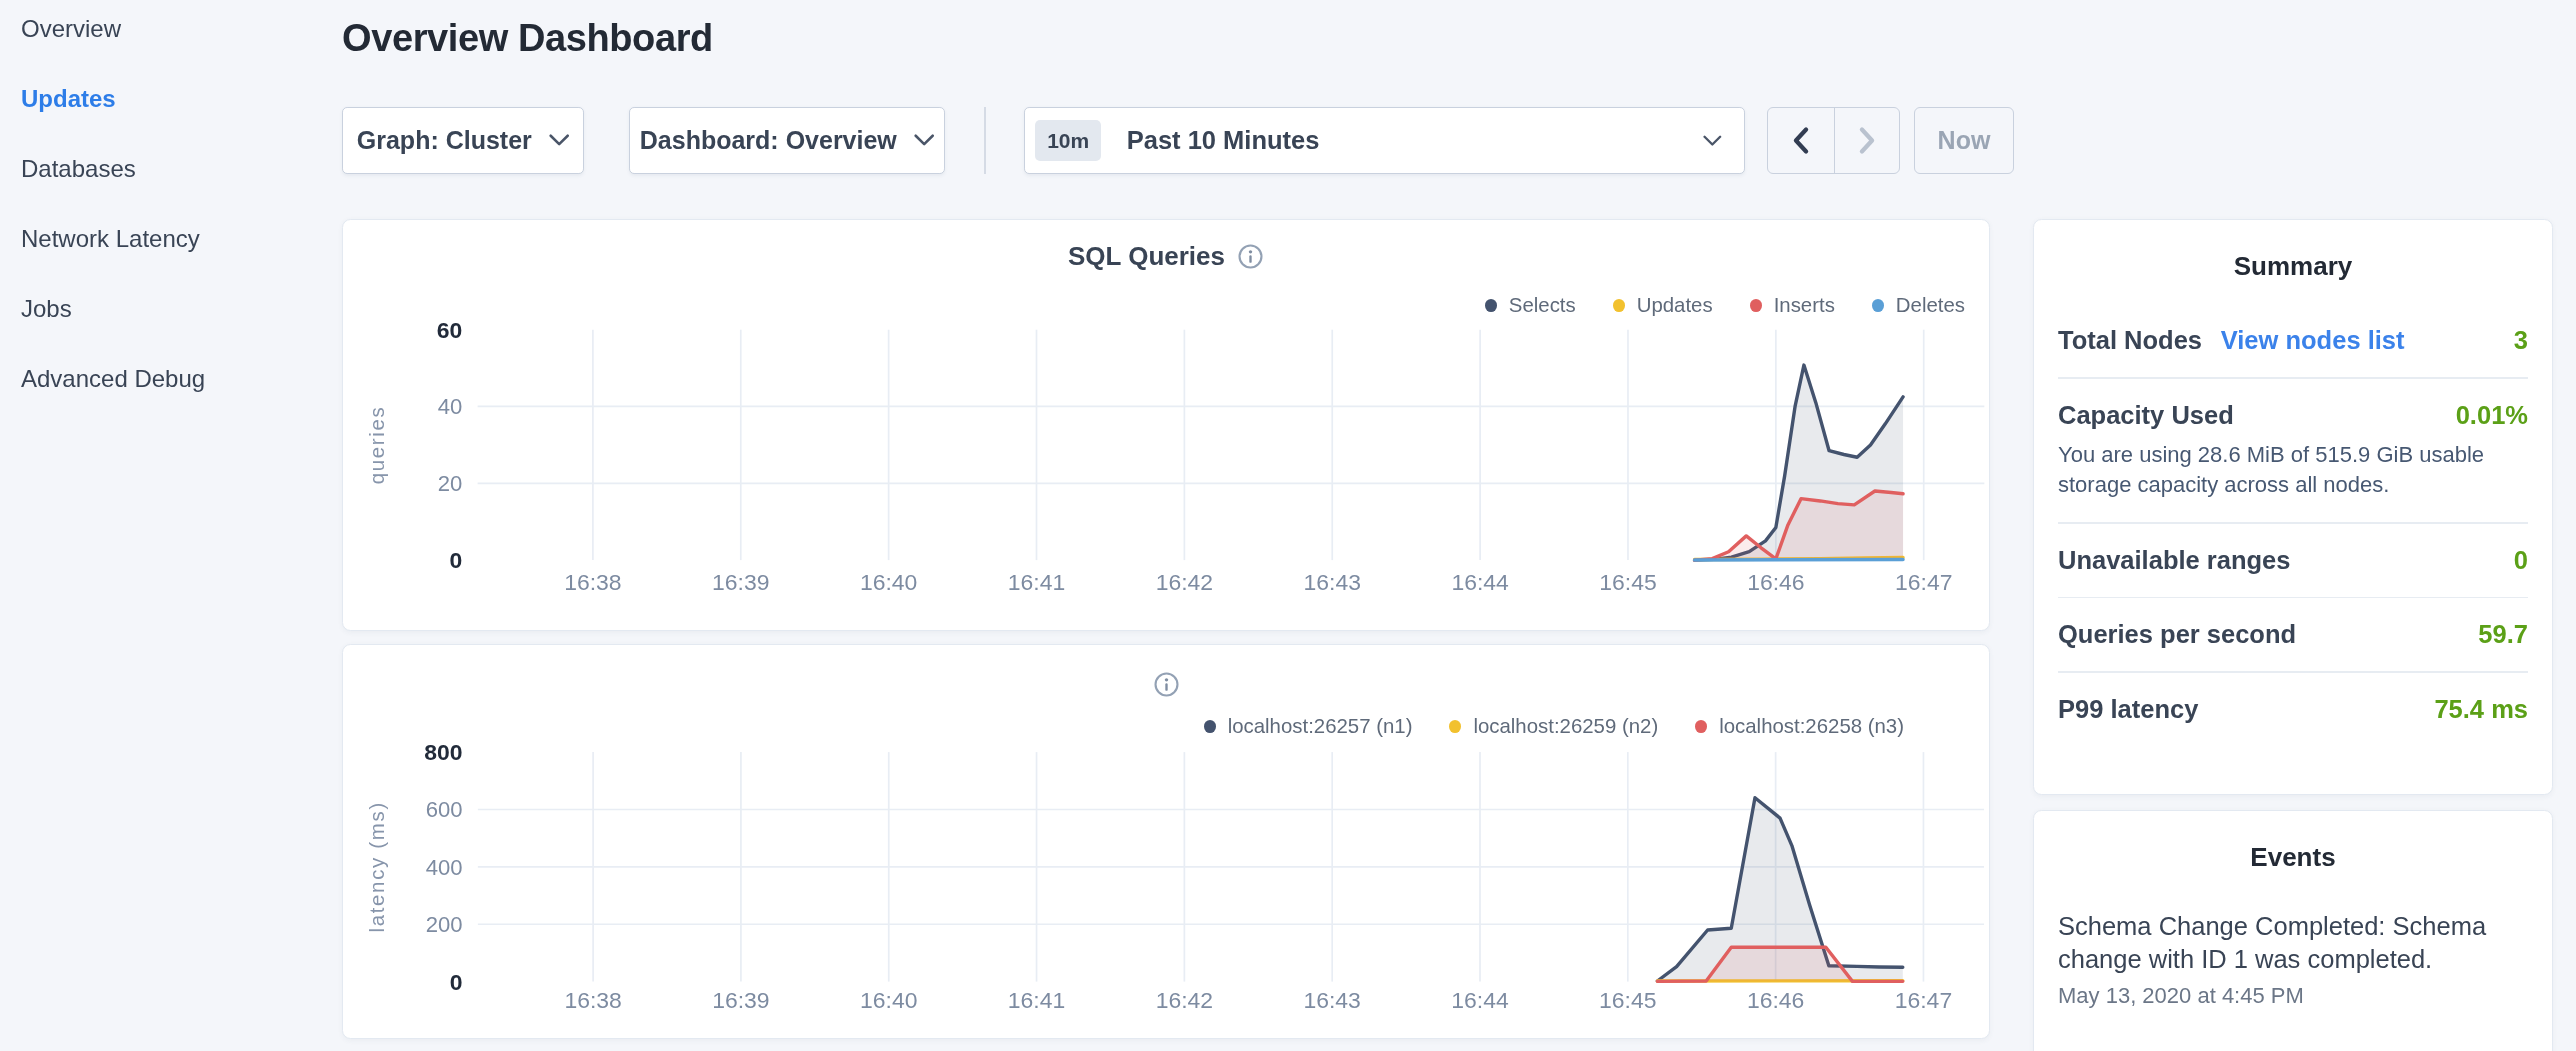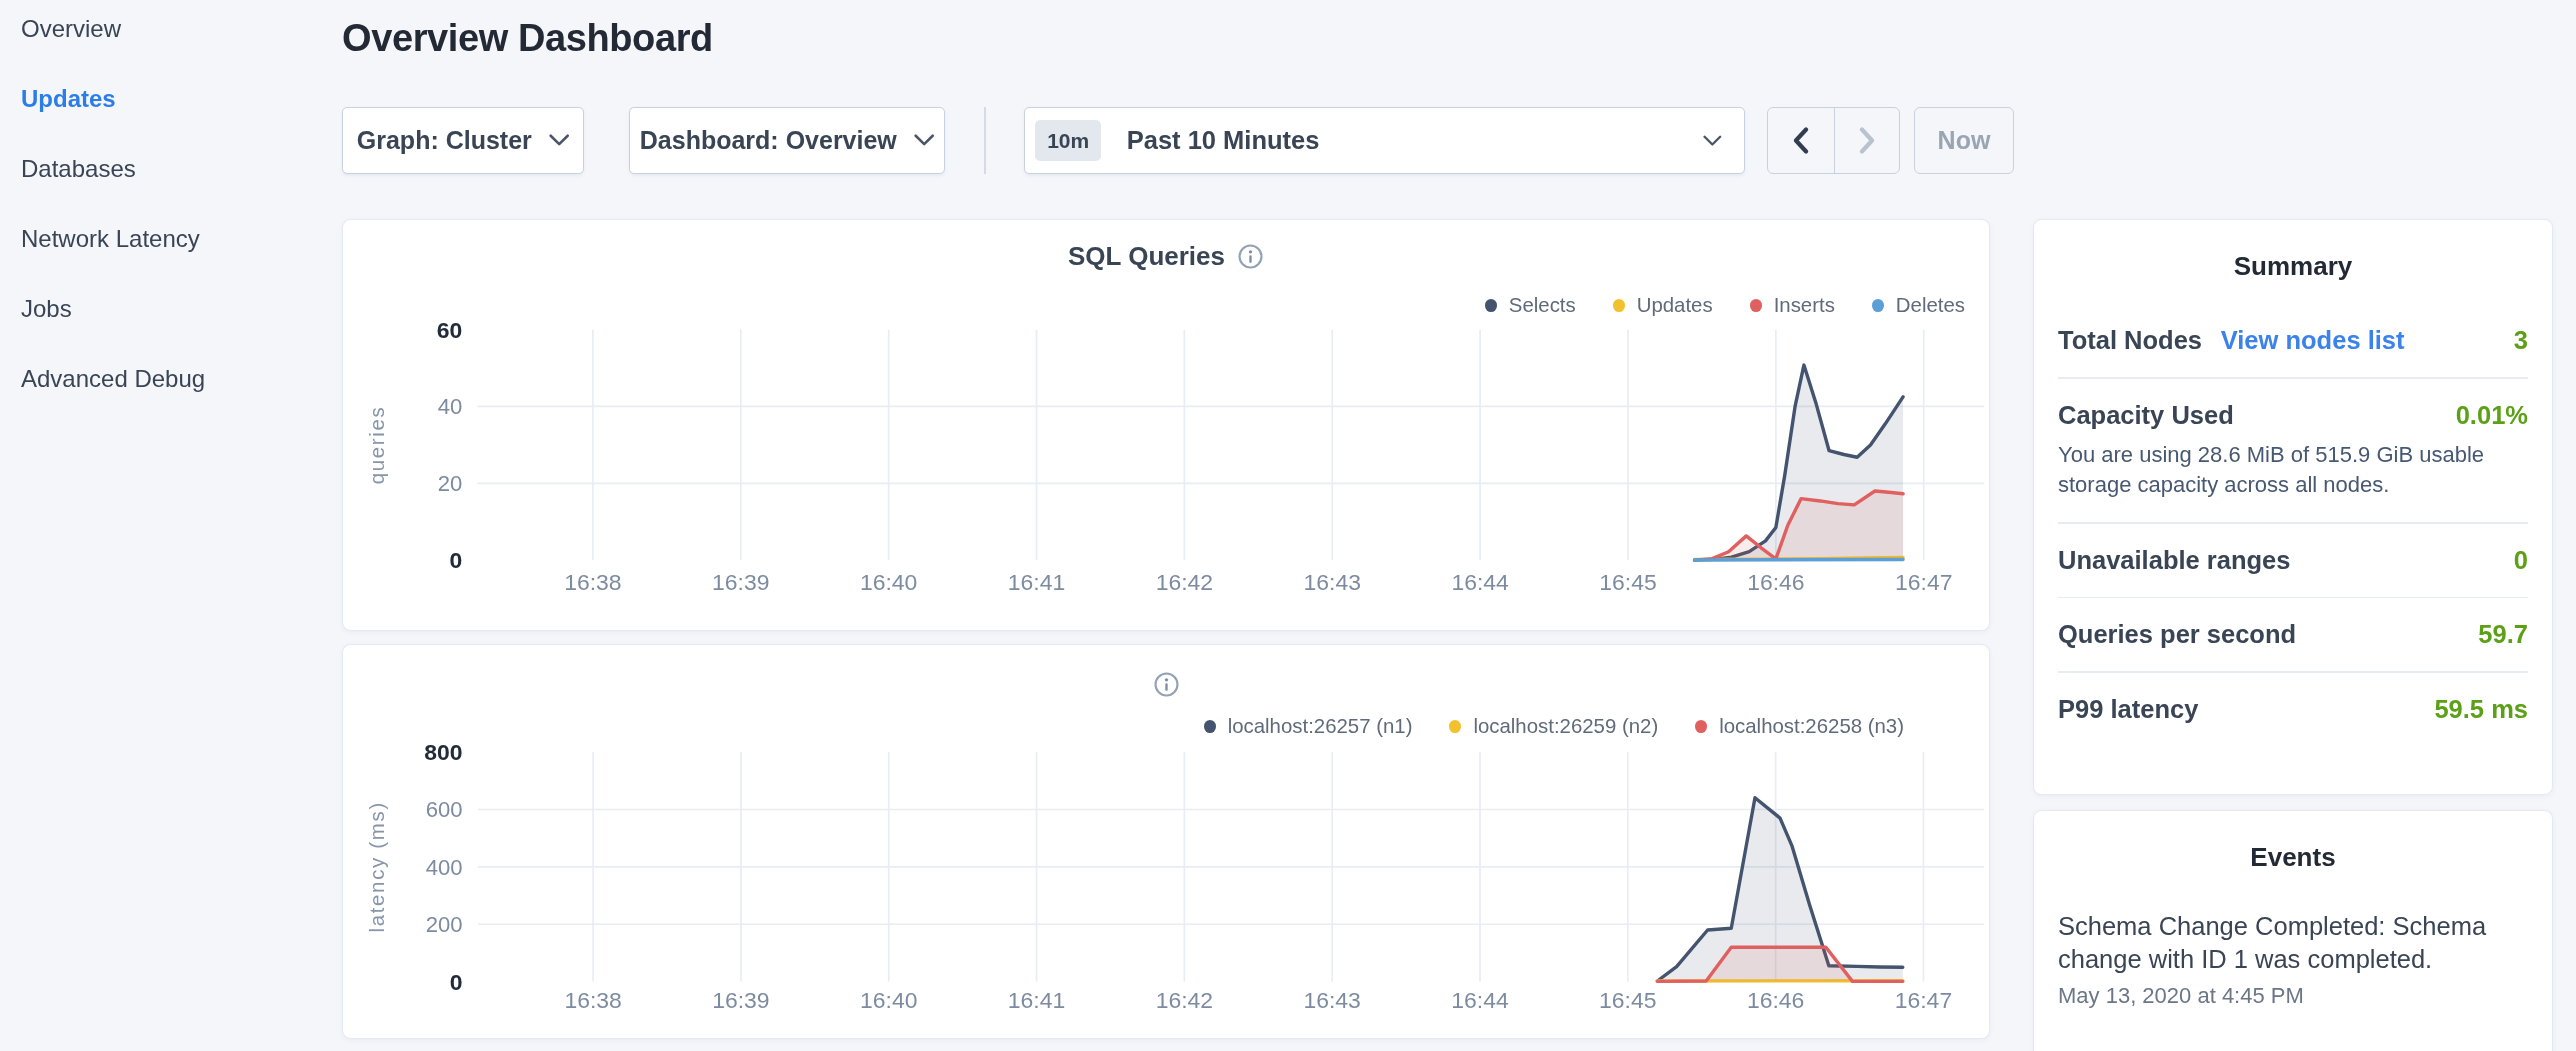--- a/index.html
+++ b/index.html
@@ -293,21 +293,21 @@
       <div class="srow-main">
         <span class="srow-label">Queries per second</span>
         <span class="srow-value">59.7</span>
       </div>
     </div>
     <div class="sdiv"></div>
 
     <div class="srow">
       <div class="srow-main">
         <span class="srow-label">P99 latency</span>
-        <span class="srow-value">59.5 ms</span>
+        <span class="srow-value">75.4 ms</span>
       </div>
     </div>
   </div>
 
   <div class="card" id="events-card">
     <div class="panel-title">Events</div>
     <div class="event-item">
       <div class="event-text">Schema Change Completed: Schema change with ID 1 was completed.</div>
       <div class="event-time">May 13, 2020 at 4:45 PM</div>
     </div>

